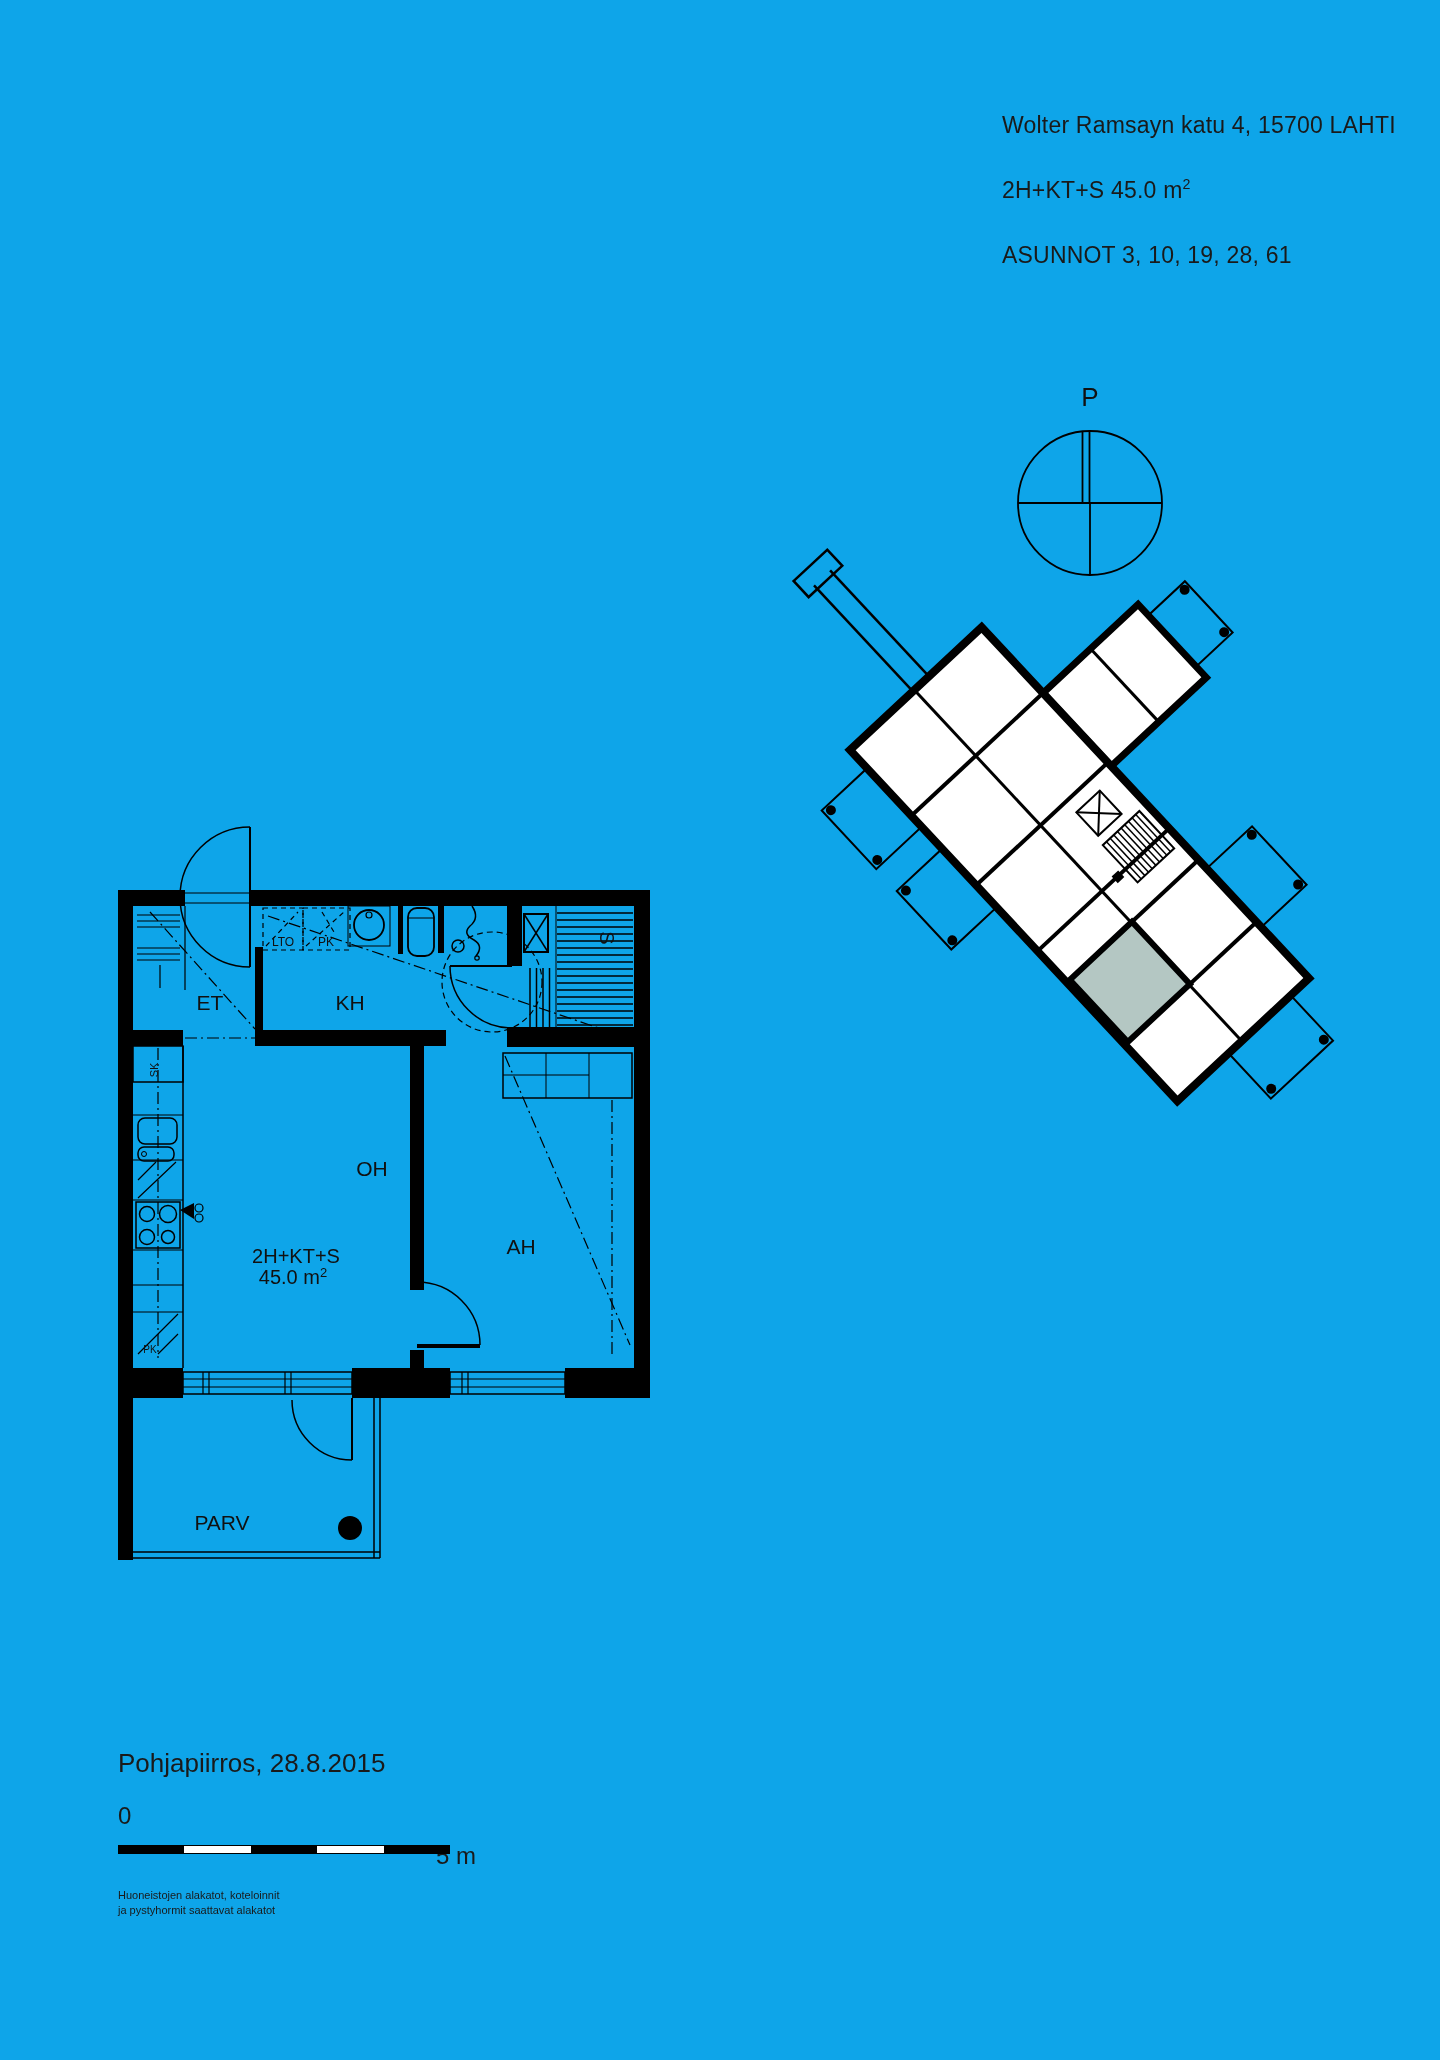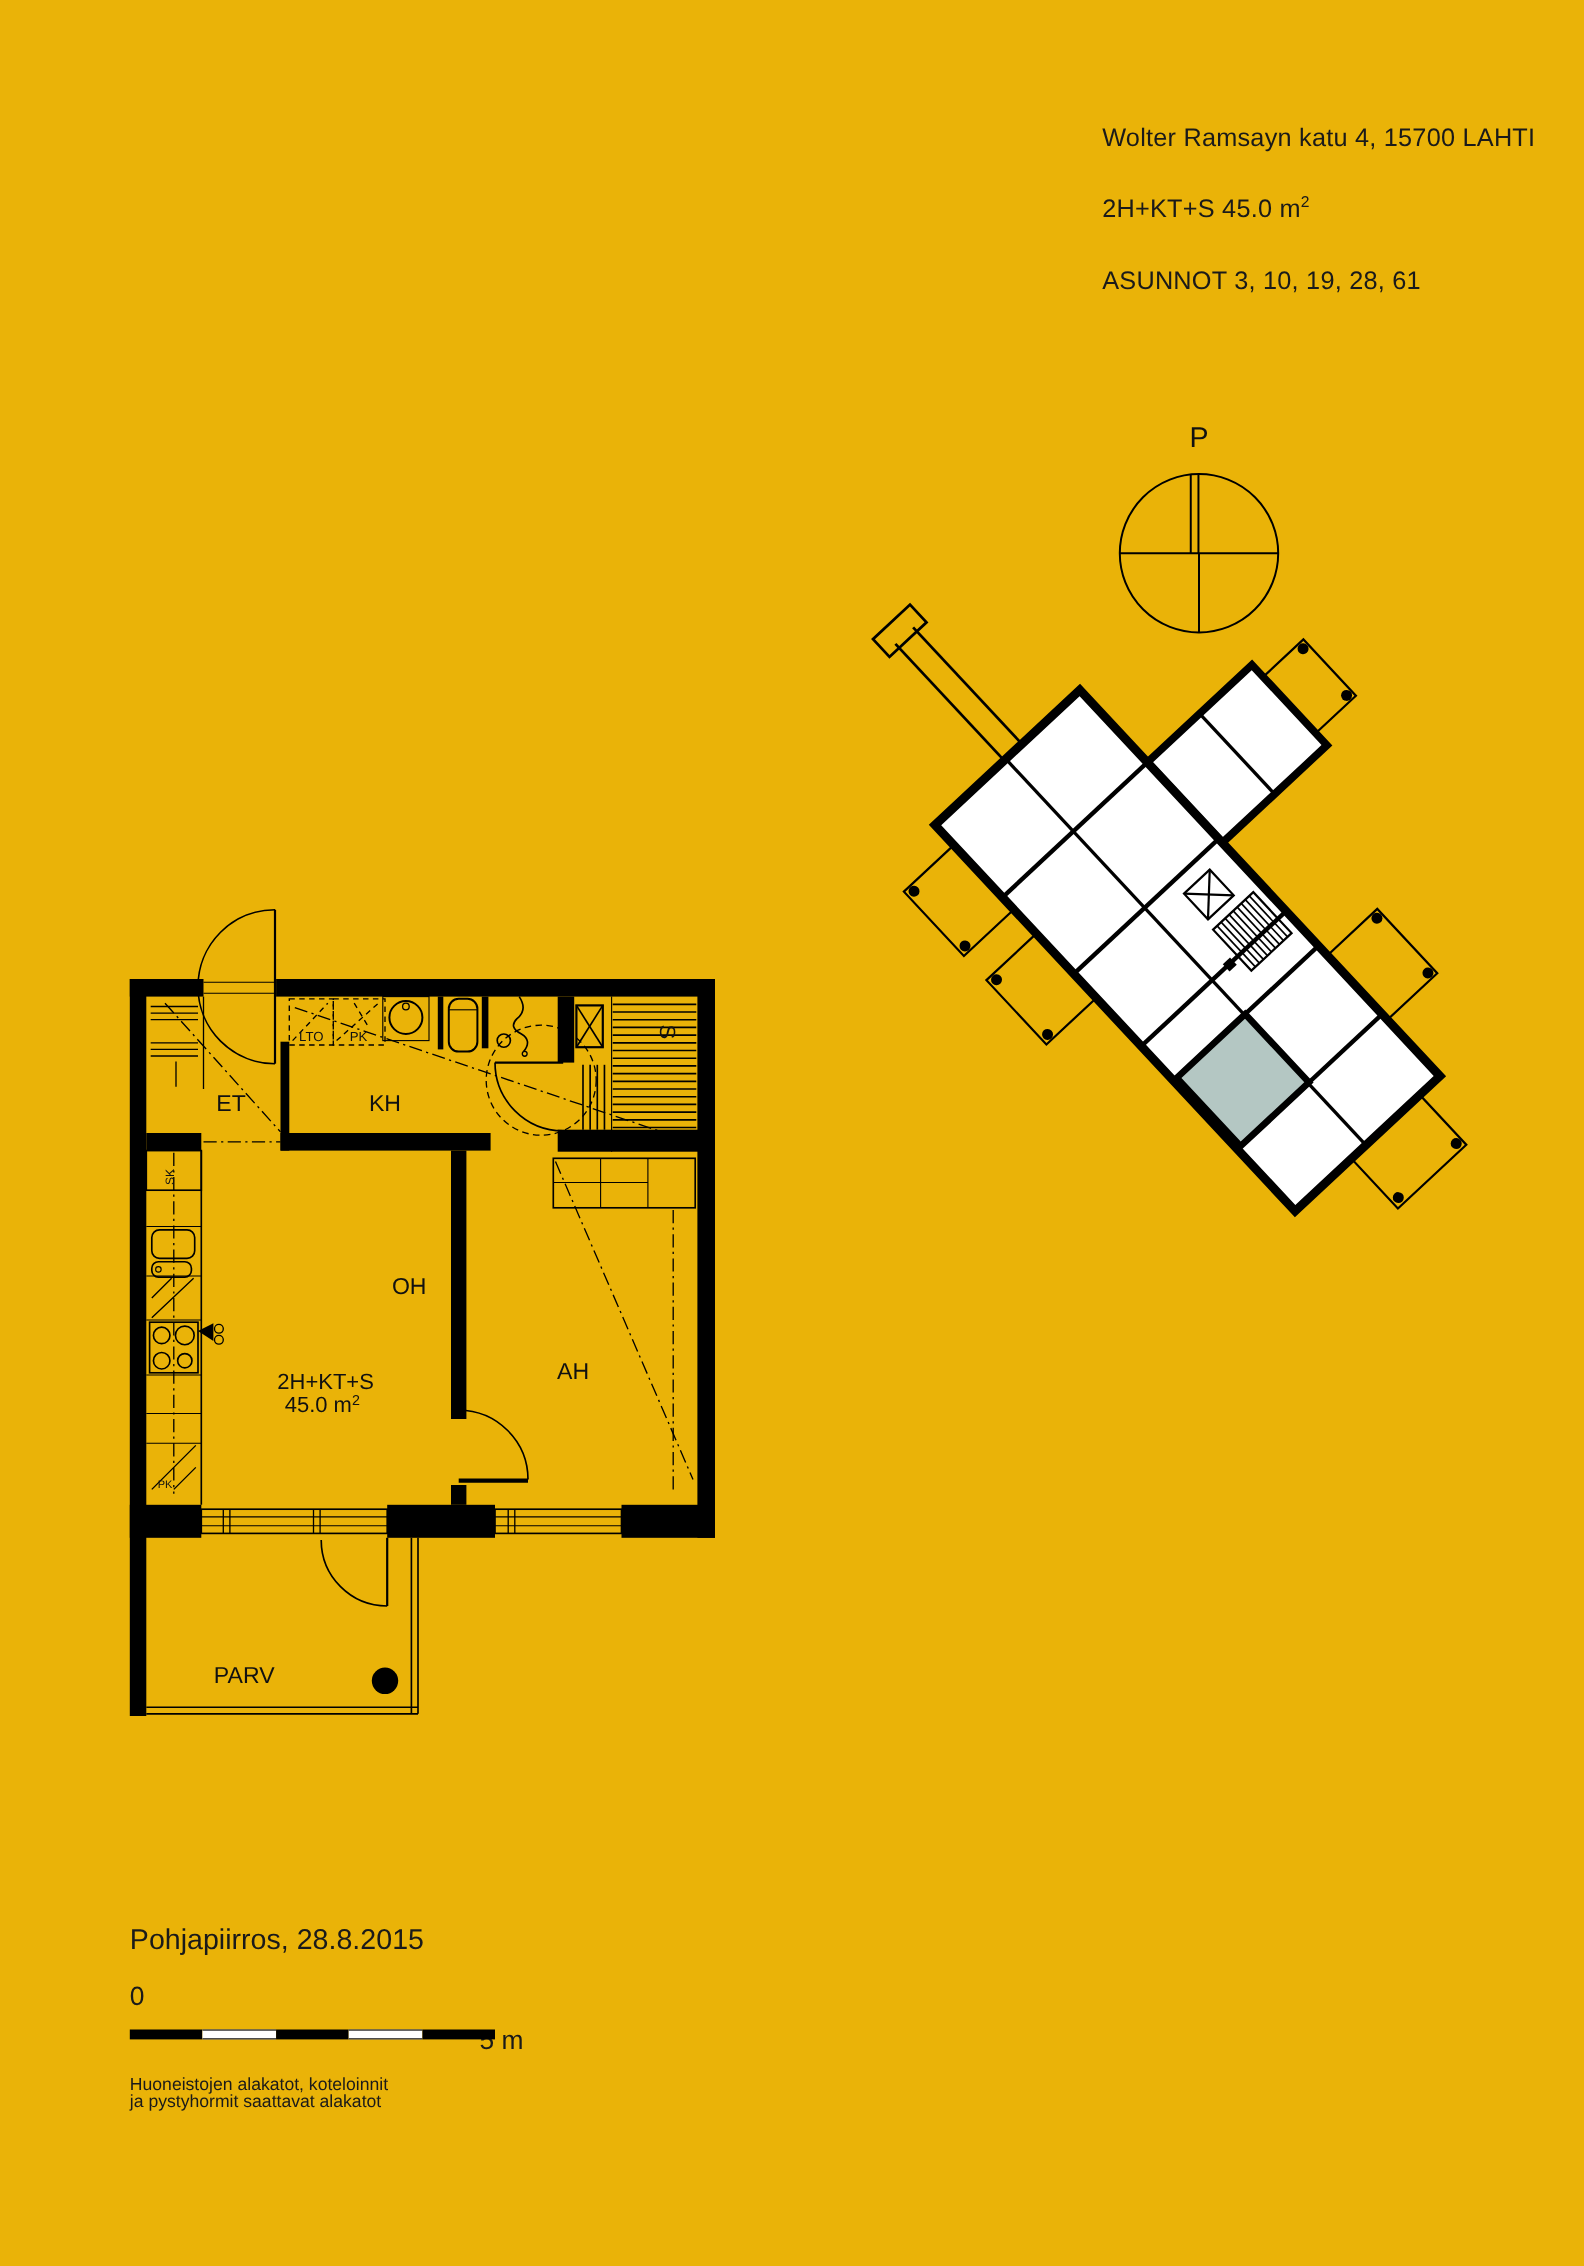--- a/index.html
+++ b/index.html
@@ -1,25 +1,25 @@
 <!DOCTYPE html>
 <html><head>
 <meta charset="utf-8">
 <style>
   * { margin: 0; padding: 0; box-sizing: border-box; }
   html, body { background: #ffffff; }
   body { width: 1440px; height: 2060px; position: relative;
          font-family: "Liberation Sans", "DejaVu Sans", sans-serif; color: #1a1a1a; }
-  .page { position: absolute; left: 0; top: 0; width: 1440px; height: 2060px; background: #eab308; overflow: hidden; }
+  .page { position: absolute; left: 0; top: 0; width: 1440px; height: 2060px; background: #0ea5e9; overflow: hidden; }
   .abs { position: absolute; white-space: nowrap; }
   .hdr { font-size: 23px; letter-spacing: 0.2px; }
   sup.sq { font-size: 0.62em; vertical-align: super; }
   .ftitle { font-size: 26px; }
   .scale-num { font-size: 24px; }
-  .notes { font-size: 16px; line-height: 15px; }
+  .notes { font-size: 11px; line-height: 15px; }
   .scalebar { position: absolute; left: 118px; top: 1845px; width: 332px; height: 9px; display: flex; }
   .scalebar .seg { flex: 1 1 20%; height: 9px; }
   .scalebar .b { background: #000; }
   .scalebar .w { background: #fff; border-top: 1.5px solid #000; border-bottom: 1.5px solid #000; }
   svg { position: absolute; left: 0; top: 0; }
   svg text { font-family: "Liberation Sans", "DejaVu Sans", sans-serif; fill: #111; }
 </style>
 </head>
 <body>
 

